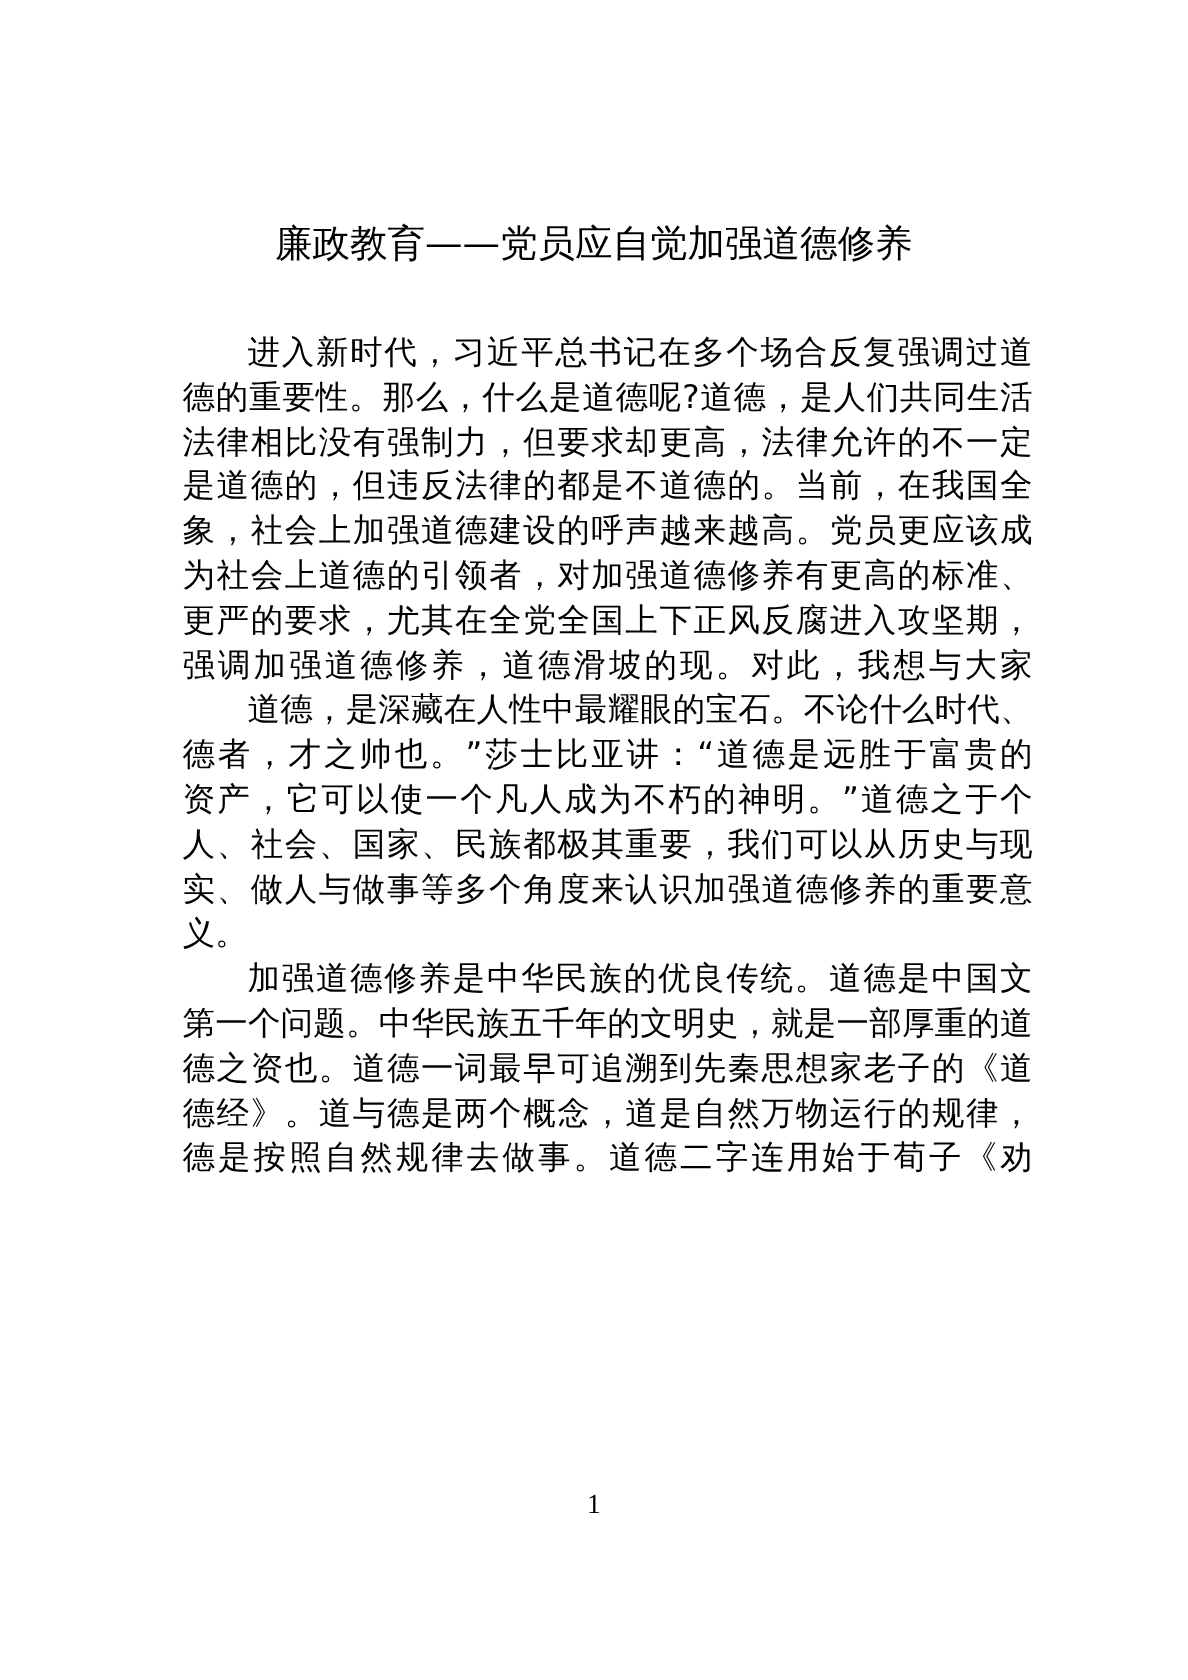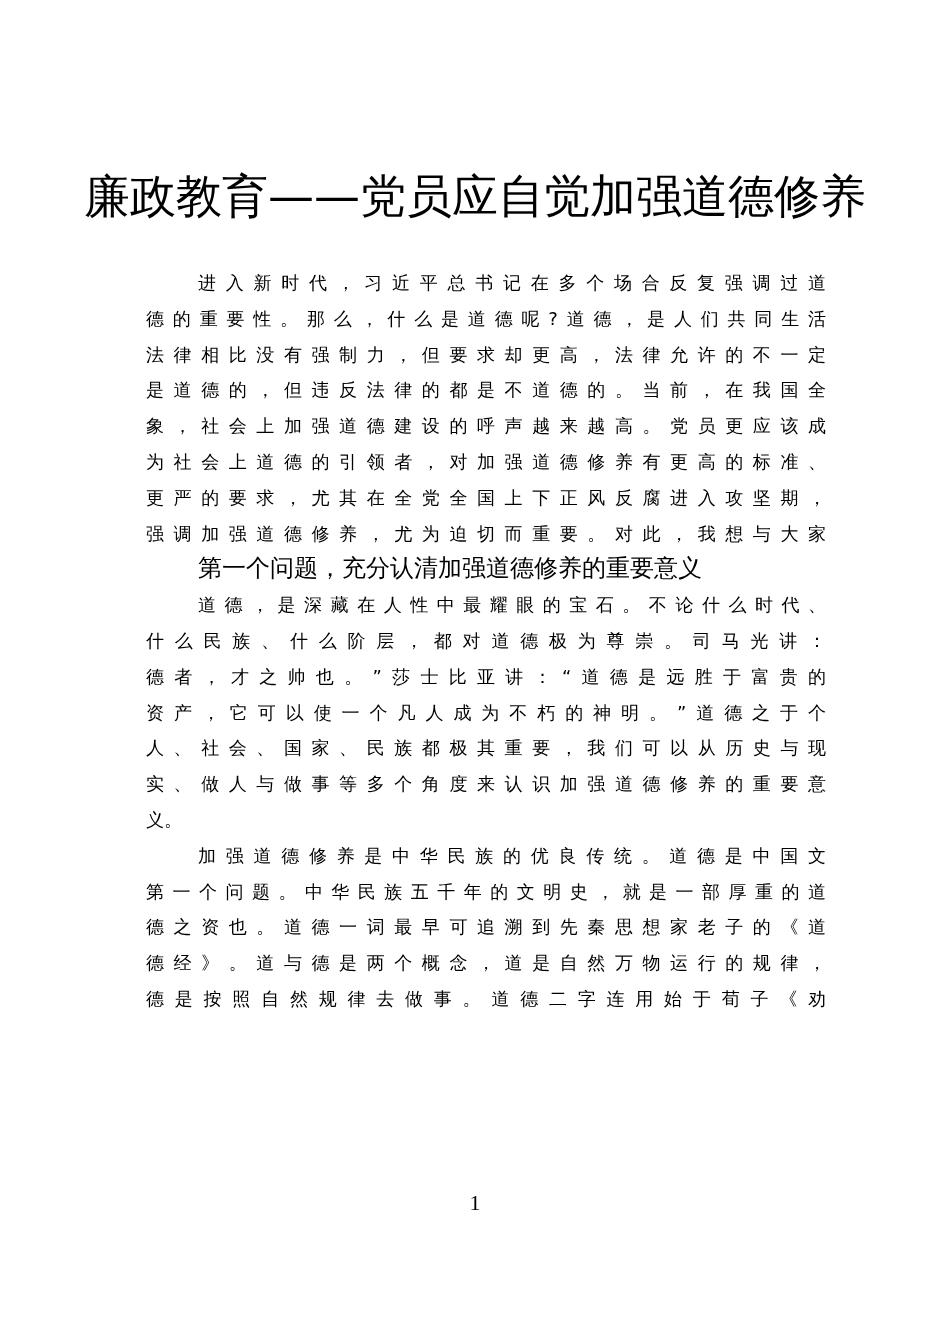--- a/index.html
+++ b/index.html
@@ -21,36 +21,36 @@
     width: 950px;
     height: 1344px;
     background: #ffffff;
   }
   .title {
     position: absolute;
     left: 0;
     top: 172px;
     width: 950px;
     text-align: center;
-    font-size: 46px;
+    font-size: 30px;
     line-height: 48px;
     letter-spacing: 0px;
     white-space: nowrap;
   }
   .body {
     position: absolute;
     left: 146px;
     top: 265px;
     width: 680px;
   }
   .line {
     display: block;
     height: 35.8px;
     line-height: 35.8px;
-    font-size: 18px;
+    font-size: 26px;
     white-space: nowrap;
     text-align: justify;
     text-align-last: justify;
   }
   .line.last {
     text-align-last: left;
   }
   .line.indent {
     padding-left: 52px;
   }
@@ -78,30 +78,26 @@
   <div class="body">
 
     <div>
       <span class="line indent">进入新时代，习近平总书记在多个场合反复强调过道</span>
       <span class="line">德的重要性。那么，什么是道德呢?道德，是人们共同生活</span>
       <span class="line">法律相比没有强制力，但要求却更高，法律允许的不一定</span>
       <span class="line">是道德的，但违反法律的都是不道德的。当前，在我国全</span>
       <span class="line">象，社会上加强道德建设的呼声越来越高。党员更应该成</span>
       <span class="line">为社会上道德的引领者，对加强道德修养有更高的标准、</span>
       <span class="line">更严的要求，尤其在全党全国上下正风反腐进入攻坚期，</span>
-      <span class="line">强调加强道德修养，尤为迫切而重要。对此，我想与大家</span>
+      <span class="line">强调加强道德修养，道德滑坡的现。对此，我想与大家</span>
     </div>
 
-    <div>
-      <span class="line indent last heading">第一个问题，充分认清加强道德修养的重要意义</span>
-    </div>
 
     <div>
       <span class="line indent" style="letter-spacing:0;">道德，是深藏在人性中最耀眼的宝石。不论什么时代、</span>
-      <span class="line">什么民族、什么阶层，都对道德极为尊崇。司马光讲：</span>
       <span class="line">德者，才之帅也。”莎士比亚讲：“道德是远胜于富贵的</span>
       <span class="line">资产，它可以使一个凡人成为不朽的神明。”道德之于个</span>
       <span class="line">人、社会、国家、民族都极其重要，我们可以从历史与现</span>
       <span class="line">实、做人与做事等多个角度来认识加强道德修养的重要意</span>
       <span class="line last">义。</span>
     </div>
 
     <div>
       <span class="line indent">加强道德修养是中华民族的优良传统。道德是中国文</span>
       <span class="line">第一个问题。中华民族五千年的文明史，就是一部厚重的道</span>

